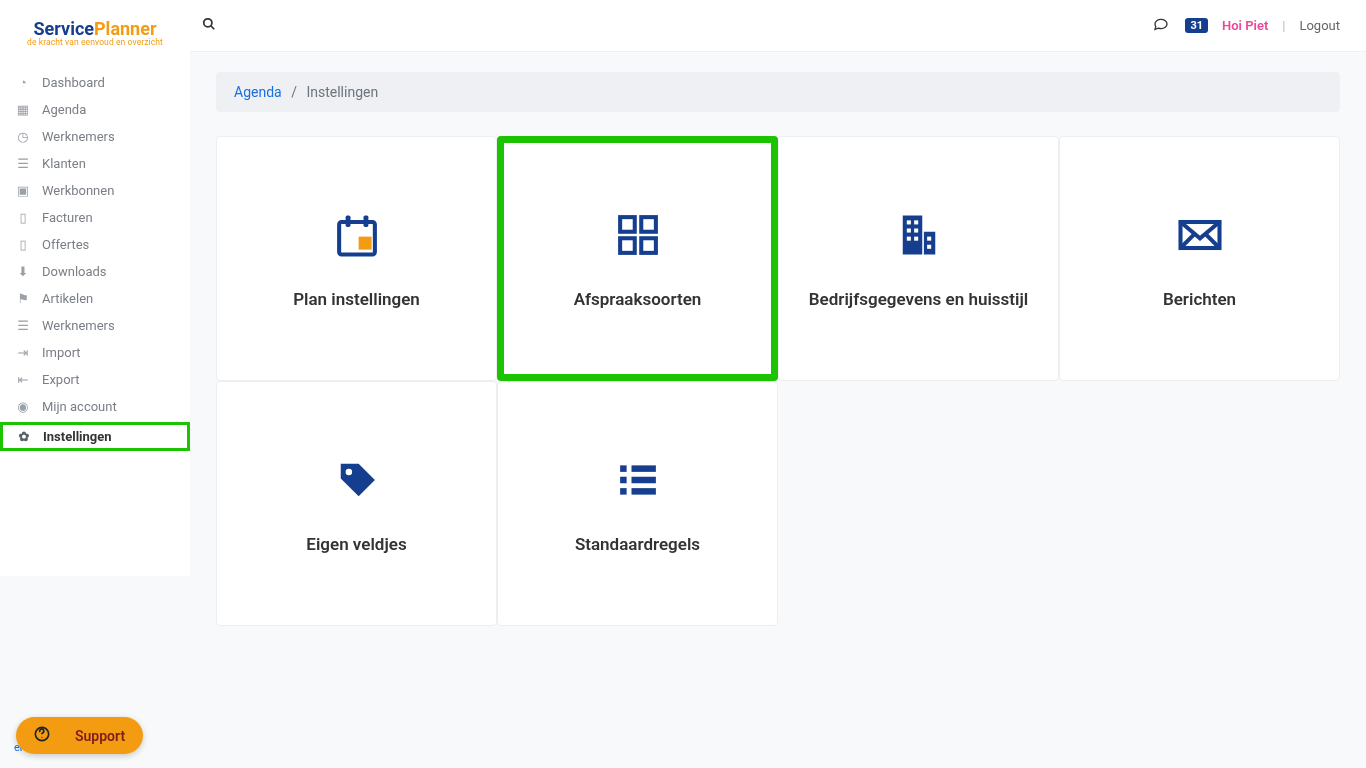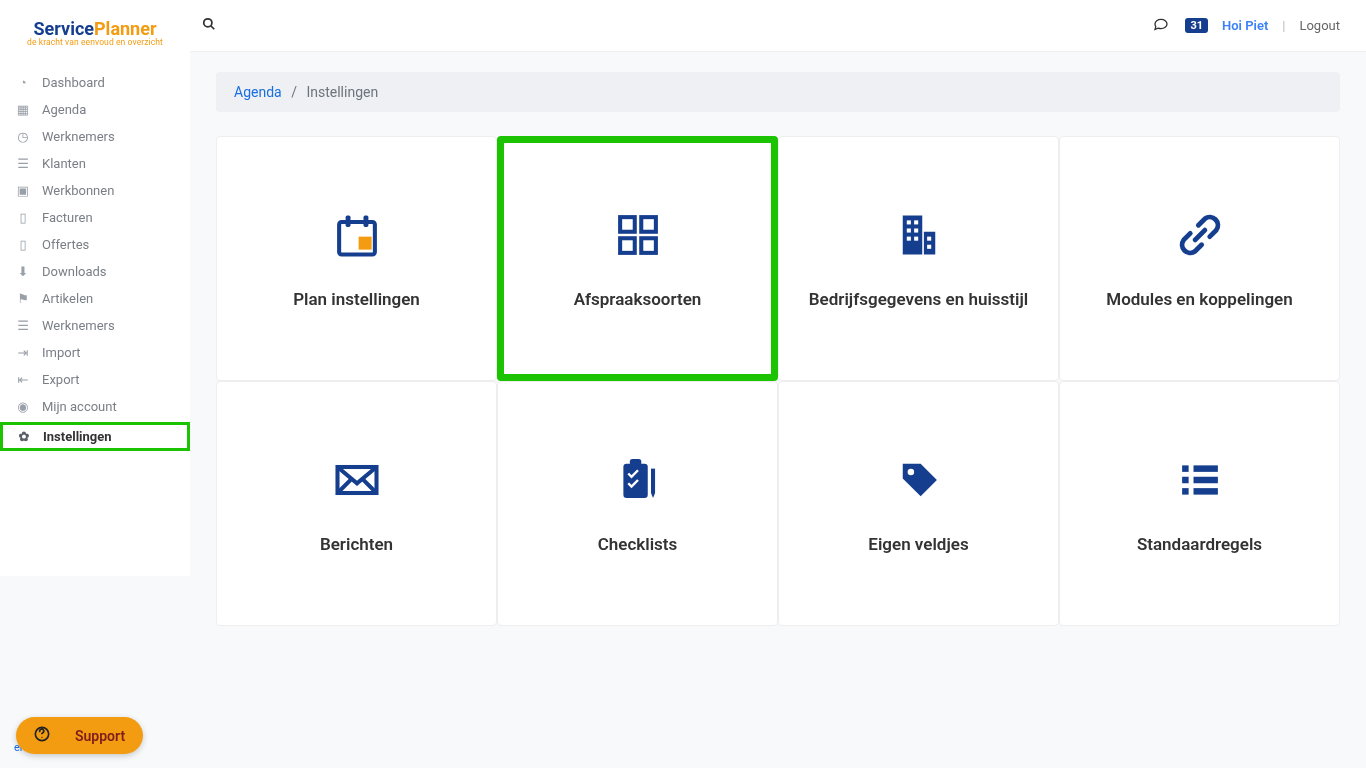--- a/index.html
+++ b/index.html
@@ -37,21 +37,21 @@
     padding:0 26px 0 12px;
     border-bottom:1px solid #f0f0f0;
   }
   .search-wrap { display:flex; align-items:center; flex:1;}
   .search-icon { color:#333; font-size:14px; font-weight:700; margin-right:12px;}
   .search-input { border:none; border-bottom:1px solid #d8d8d8; padding:6px 4px; width:400px; outline:none; font-size:13px; color:#666; background:transparent;}
   .search-input::placeholder { color:#888; }
   .top-right { display:flex; align-items:center; gap:14px; font-size:13px; color:#666;}
   .msg-wrap{ display:flex; align-items:center; gap:16px; cursor:pointer;}
   .badge { background:#163e8e; color:#fff; border-radius:3px; font-size:11px; font-weight:700; padding:1px 5px;}
-  .greet { color:#3b82f6; font-weight:600; cursor:pointer;}
+  .greet { color:#ec4899; font-weight:600; cursor:pointer;}
   .divider { color:#bbb;}
   .logout { color:#666; cursor:pointer;}
 
   .main {
     position:absolute;
     left:190px; top:52px; right:0; bottom:0;
     padding:20px 26px;
     overflow:auto;
   }
   .breadcrumb {
@@ -233,54 +233,32 @@
             <rect x="26" y="24" width="5" height="5" fill="#fff"></rect>
             <rect x="17" y="34" width="5" height="5" fill="#fff"></rect>
             <rect x="26" y="34" width="5" height="5" fill="#fff"></rect>
             <rect x="42" y="34" width="5" height="5" fill="#fff"></rect>
             <rect x="42" y="44" width="5" height="5" fill="#fff"></rect>
           </svg>
       </div>
       <div class="card-title">Bedrijfsgegevens en huisstijl</div>
     </div>
 
-    <div class="card">
-      <div class="card-icon">
-        <svg viewBox="0 0 64 64">
-            <path d="M26 38 L38 26" stroke="#163e8e" stroke-width="6" stroke-linecap="round"></path>
-            <path d="M30 20 L38 12 a10 10 0 0 1 14 14 L44 34" fill="none" stroke="#163e8e" stroke-width="6" stroke-linecap="round"></path>
-            <path d="M34 44 L26 52 a10 10 0 0 1 -14 -14 L20 30" fill="none" stroke="#163e8e" stroke-width="6" stroke-linecap="round"></path>
-          </svg>
-      </div>
-      <div class="card-title">Modules en koppelingen</div>
-    </div>
 
     <div class="card">
       <div class="card-icon">
         <svg viewBox="0 0 64 64">
             <rect x="8" y="16" width="48" height="32" fill="none" stroke="#163e8e" stroke-width="5"></rect>
             <path d="M8 16 L32 36 L56 16" fill="none" stroke="#163e8e" stroke-width="5"></path>
             <path d="M8 48 L26 30 M56 48 L38 30" stroke="#163e8e" stroke-width="5"></path>
           </svg>
       </div>
       <div class="card-title">Berichten</div>
     </div>
 
-    <div class="card">
-      <div class="card-icon">
-        <svg viewBox="0 0 64 64">
-            <rect x="14" y="12" width="30" height="42" rx="4" fill="#163e8e"></rect>
-            <rect x="22" y="6" width="14" height="10" rx="3" fill="#163e8e"></rect>
-            <path d="M20 24 l4 4 l8 -8 M20 36 l4 4 l8 -8" stroke="#fff" stroke-width="3" fill="none"></path>
-            <rect x="48" y="18" width="5" height="30" fill="#163e8e"></rect>
-            <polygon points="48,48 53,48 50.5,54" fill="#163e8e"></polygon>
-          </svg>
-      </div>
-      <div class="card-title">Checklists</div>
-    </div>
 
     <div class="card">
       <div class="card-icon">
         <svg viewBox="0 0 64 64">
             <path d="M12 12 L34 12 L54 32 L34 52 L12 30 Z" fill="#163e8e"></path>
             <circle cx="22" cy="22" r="4" fill="#fff"></circle>
           </svg>
       </div>
       <div class="card-title">Eigen veldjes</div>
     </div>

